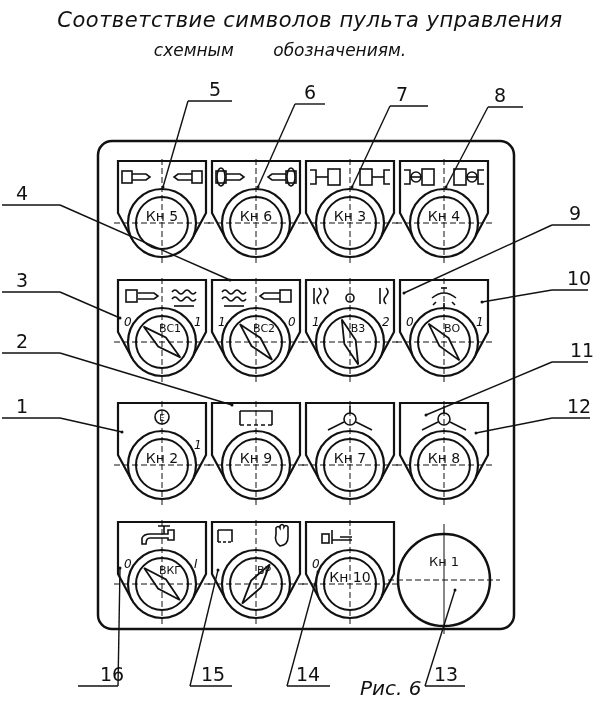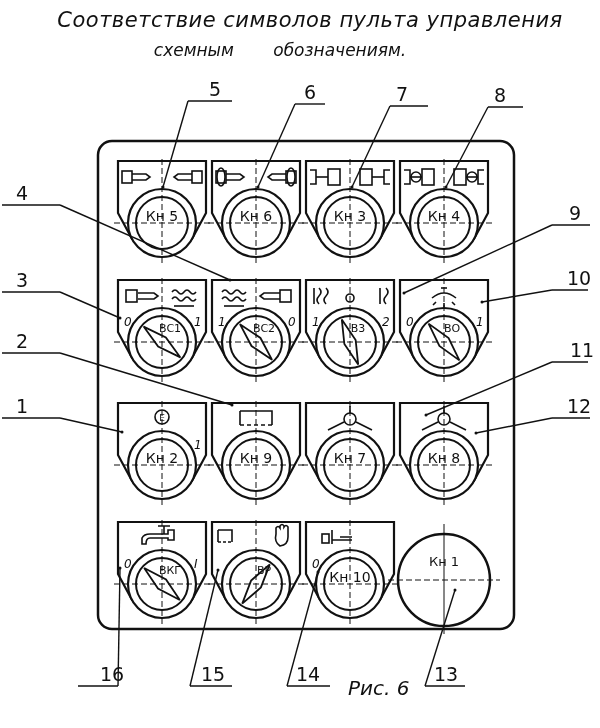--- a/index.html
+++ b/index.html
@@ -3,21 +3,21 @@
 <meta charset="utf-8">
 <style>
   html, body { margin: 0; padding: 0; background: #ffffff; }
   body { width: 600px; height: 728px; overflow: hidden; position: relative;
          font-family: "DejaVu Sans", sans-serif; color: #111; }
   .title { position: absolute; left: 0; width: 600px; text-align: center;
            font-family: "DejaVu Sans", sans-serif; font-style: italic; color: #111; }
   #t1 { top: 8px; font-size: 21px; letter-spacing: 0.5px; left: 10px; }
   #t2 { top: 40px; font-size: 17px; left: -20px; word-spacing: 34px; }
   svg { position: absolute; left: 0; top: 0; }
-  .fig { position: absolute; left: 348px; top: 676px; font-size: 20px; font-style: italic; }
+  .fig { position: absolute; left: 360px; top: 676px; font-size: 20px; font-style: italic; }
 </style>
 </head>
 <body>
 
 <div id="t1" class="title">Соответствие символов пульта управления</div>
 <div id="t2" class="title">схемным обозначениям.</div>
 
 <svg id="drawing" width="600" height="728" viewBox="0 0 600 728" stroke="#111" fill="none" stroke-width="2" font-family="DejaVu Sans, sans-serif">
 
   <rect x="98" y="141" width="416" height="488" rx="14" ry="14" stroke-width="2.5"></rect>

